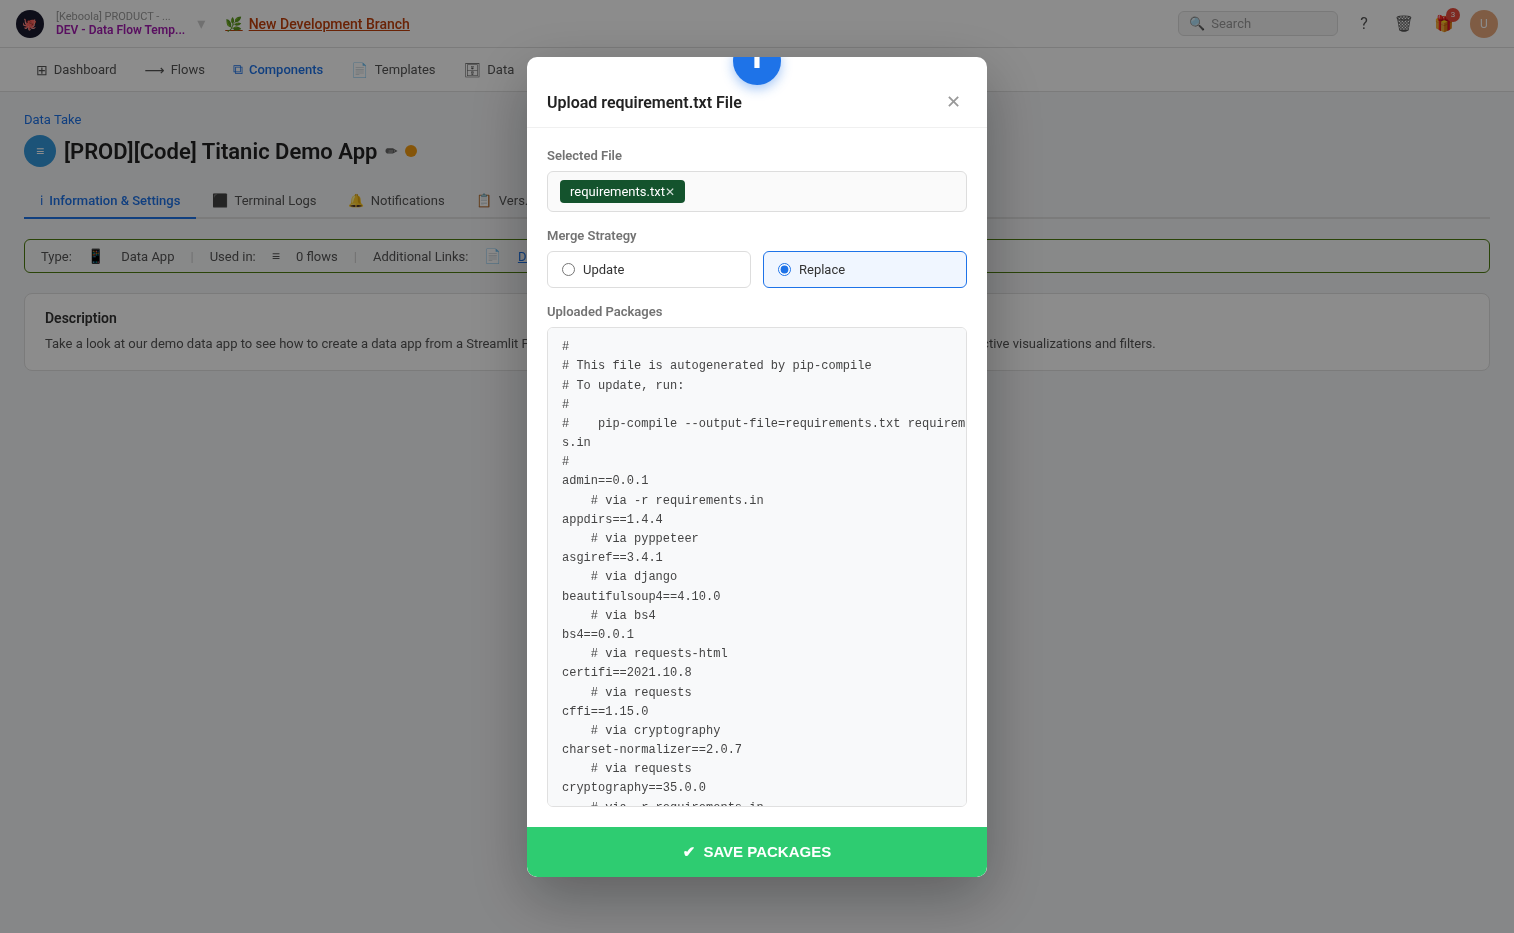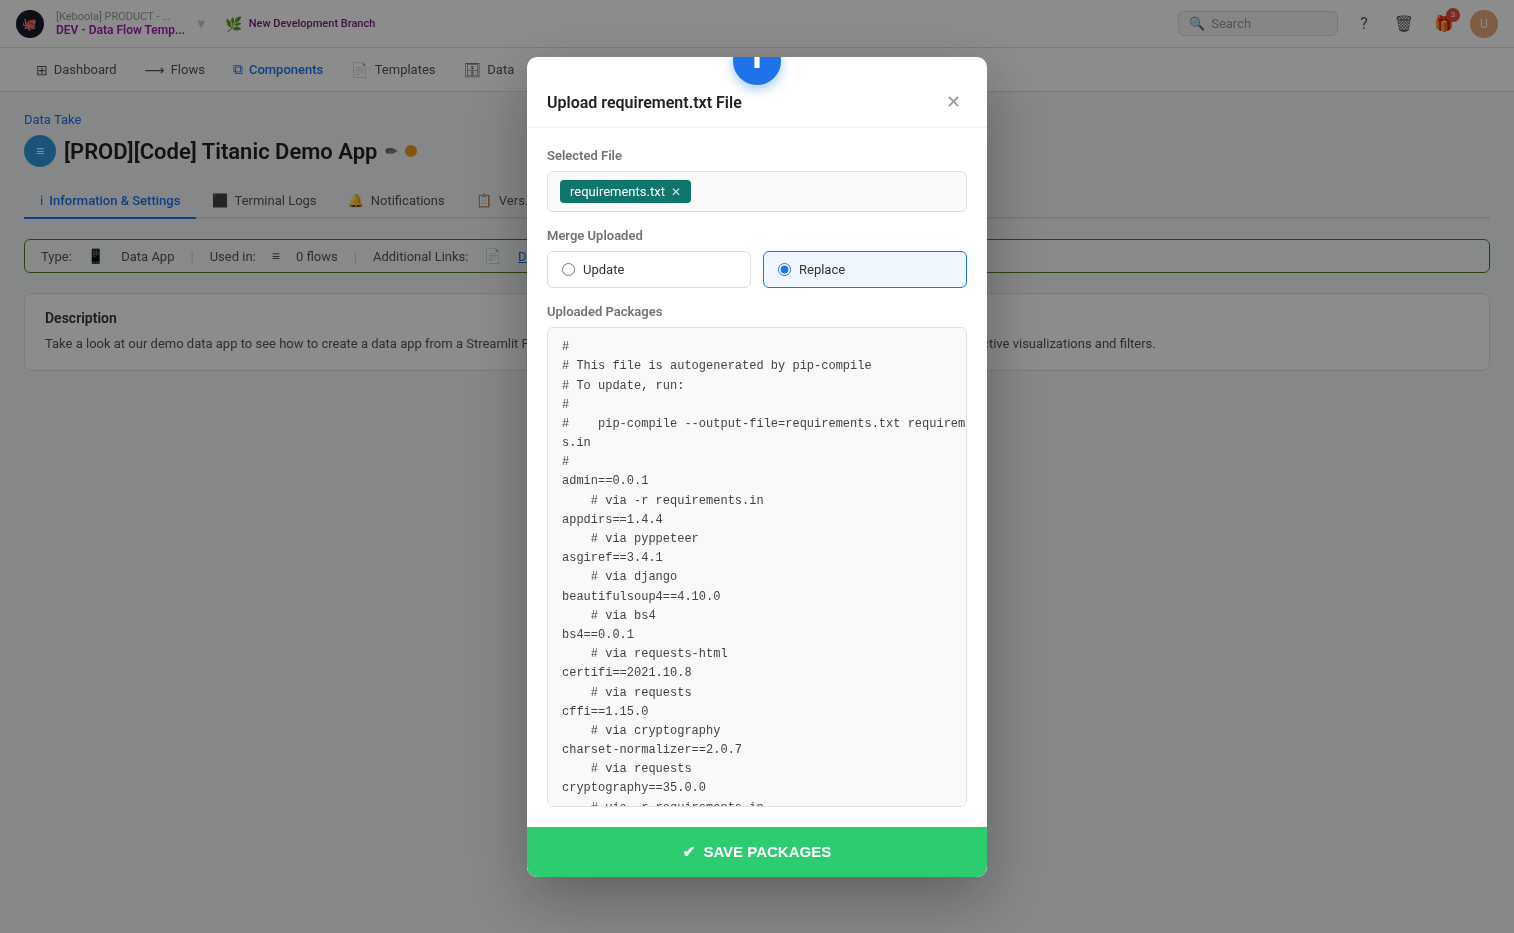--- a/index.html
+++ b/index.html
@@ -1,21 +1,21 @@
 <!DOCTYPE html>
 <html><head>
   <meta charset="utf-8">
   <style>
     * { box-sizing: border-box; margin: 0; padding: 0; }
     body { font-family: -apple-system, BlinkMacSystemFont, 'Segoe UI', Roboto, sans-serif; background: #f5f6f8; color: #333; font-size: 14px; }
 
     
     .top-bar { display: flex; align-items: center; background: #fff; border-bottom: 1px solid #e0e0e0; padding: 0 16px; height: 48px; gap: 12px; }
     .top-bar-logo { width: 28px; height: 28px; background: #1a1a2e; border-radius: 50%; display: flex; align-items: center; justify-content: center; color: white; font-size: 12px; }
-    .top-bar-branch { display: flex; align-items: center; gap: 6px; font-size: 11px; color: #701a75; font-weight: 500; margin-left: 8px; }
+    .top-bar-branch { display: flex; align-items: center; gap: 6px; font-size: 14px; color: #c2410c; font-weight: 500; margin-left: 8px; text-decoration: underline; }
     .top-bar-branch::before { content: '🌿'; font-size: 14px; }
     .top-bar-spacer { flex: 1; }
     .top-bar-search { display: flex; align-items: center; gap: 6px; background: #f5f5f5; border: 1px solid #ddd; border-radius: 6px; padding: 4px 10px; font-size: 13px; color: #999; width: 160px; }
     .top-bar-icons { display: flex; align-items: center; gap: 12px; }
     .top-bar-icon { width: 28px; height: 28px; border-radius: 50%; display: flex; align-items: center; justify-content: center; font-size: 14px; cursor: pointer; position: relative; }
     .top-bar-avatar { width: 28px; height: 28px; border-radius: 50%; background: #e8a87c; display: flex; align-items: center; justify-content: center; font-size: 12px; color: white; }
     .badge { position: absolute; top: -2px; right: -2px; background: #e74c3c; color: white; border-radius: 50%; font-size: 8px; width: 14px; height: 14px; display: flex; align-items: center; justify-content: center; }
 
     
     .main-nav { display: flex; align-items: center; background: #fff; border-bottom: 1px solid #e0e0e0; padding: 0 24px; height: 44px; gap: 4px; }
@@ -42,21 +42,21 @@
     .overlay { position: fixed; top: 0; left: 0; right: 0; bottom: 0; background: rgba(0,0,0,0.45); z-index: 100; display: flex; align-items: center; justify-content: center; }
 
     
     .modal { background: #fff; border-radius: 10px; width: 460px; max-height: 820px; display: flex; flex-direction: column; box-shadow: 0 20px 60px rgba(0,0,0,0.3); position: relative; overflow: hidden; }
     .modal-header { display: flex; align-items: center; justify-content: space-between; padding: 18px 20px 14px; border-bottom: 1px solid #f0f0f0; }
     .modal-title { font-size: 16px; font-weight: 600; color: #222; }
     .modal-close { background: none; border: none; font-size: 18px; color: #999; cursor: pointer; line-height: 1; padding: 2px 6px; }
     .modal-upload-icon { position: absolute; top: -20px; left: 50%; transform: translateX(-50%); width: 48px; height: 48px; background: #1e73e8; border-radius: 50%; display: flex; align-items: center; justify-content: center; color: white; font-size: 22px; box-shadow: 0 4px 12px rgba(30,115,232,0.4); }
     .modal-body { padding: 20px; flex: 1; overflow: hidden; display: flex; flex-direction: column; gap: 16px; }
     .modal-label { font-size: 13px; font-weight: 600; color: #737373; margin-bottom: 8px; }
-    .file-tag { display: inline-flex; align-items: center; gap: 6px; background: #0f766e; color: white; border-radius: 4px; padding: 4px 10px; font-size: 13px; }
+    .file-tag { display: inline-flex; align-items: center; background: #14532d; color: white; border-radius: 4px; padding: 4px 10px; font-size: 13px; }
     .file-tag-remove { cursor: pointer; font-size: 12px; opacity: 0.8; }
     .file-input-area { border: 1px solid #ddd; border-radius: 6px; padding: 8px 12px; min-height: 38px; display: flex; align-items: center; gap: 8px; background: #fafafa; }
     .merge-strategy { display: flex; gap: 12px; }
     .merge-option { flex: 1; border: 1px solid #ddd; border-radius: 6px; padding: 10px 14px; display: flex; align-items: center; gap: 8px; cursor: pointer; font-size: 13px; }
     .merge-option.selected { border-color: #1e73e8; background: #f0f6ff; }
     .merge-option input[type=radio] { accent-color: #1e73e8; }
     .packages-area { flex: 1; min-height: 0; overflow: hidden; display: flex; flex-direction: column; }
     .packages-scroll { flex: 1; overflow-y: auto; background: #f8f9fa; border: 1px solid #e0e0e0; border-radius: 6px; padding: 10px 14px; font-family: 'Courier New', monospace; font-size: 12px; line-height: 1.6; color: #444; white-space: pre; }
     .modal-footer { padding: 0; }
     .save-btn { width: 100%; background: #2ecc71; border: none; color: white; font-size: 15px; font-weight: 600; padding: 16px; cursor: pointer; display: flex; align-items: center; justify-content: center; gap: 8px; border-radius: 0 0 10px 10px; }
@@ -192,21 +192,21 @@
         <div class="modal-label">Selected File</div>
         <div class="file-input-area">
           <div class="file-tag">
             <span>requirements.txt</span>
             <span class="file-tag-remove">✕</span>
           </div>
         </div>
       </div>
 
       <div>
-        <div class="modal-label">Merge Uploaded</div>
+        <div class="modal-label">Merge Strategy</div>
         <div class="merge-strategy">
           <label class="merge-option">
             <input type="radio" name="merge" style="">
             <span>Update</span>
           </label>
           <label class="merge-option selected">
             <input type="radio" name="merge" checked="" style="">
             <span>Replace</span>
           </label>
         </div>

